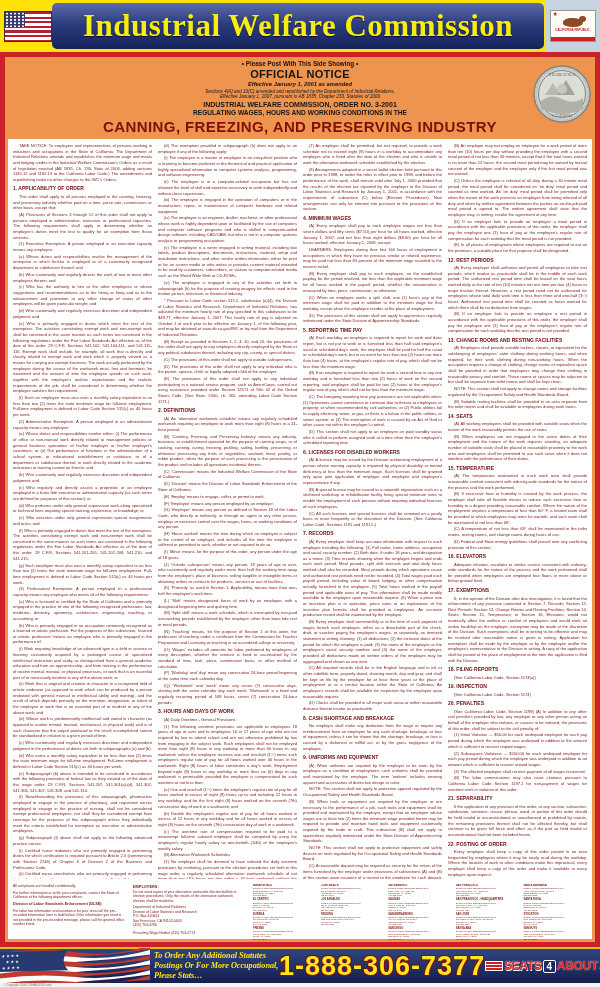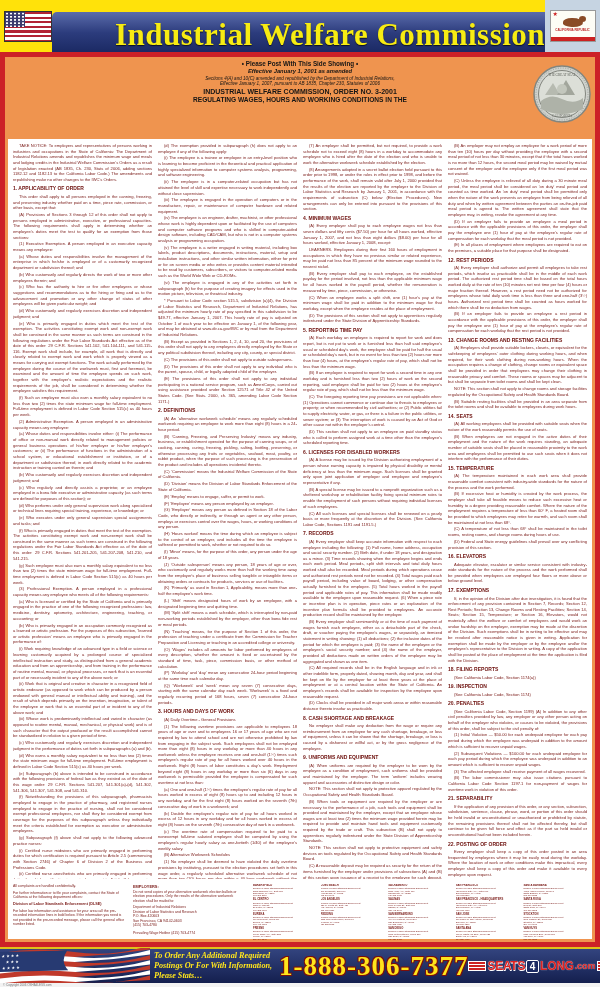--- a/index.html
+++ b/index.html
@@ -4,23 +4,23 @@
 <style>
   html,body{margin:0;padding:0;background:#888;}
   .poster{position:relative;width:600px;height:987px;background:#fff;overflow:hidden;
     font-family:"Liberation Sans",sans-serif;}
   
   .header{position:absolute;top:0;left:0;width:600px;height:52px;background:#ffe20a;}
   .us-flag{position:absolute;left:4px;top:11px;width:46px;height:29px;border:1px solid #333;
     background:repeating-linear-gradient(#b22234 0 2.3px,#fff 2.3px 4.6px);}
   .us-flag .canton{position:absolute;left:0;top:0;width:20px;height:15px;background:#3c3b6e;
     background-image:radial-gradient(#fff 28%,rgba(255,255,255,0) 32%);background-size:4px 3.2px;}
-  .banner{position:absolute;left:52px;top:12px;width:492px;height:46px;border-radius:5px;
+  .banner{position:absolute;left:52px;top:3px;width:492px;height:46px;border-radius:5px;
     background:linear-gradient(#5b6cab 0%,#2c3c7d 45%,#16245c 100%);
-    display:flex;align-items:center;justify-content:center;padding-left:32px;}
+    display:flex;align-items:center;justify-content:center;}
   .banner .title{font-family:"Liberation Serif",serif;font-weight:bold;font-size:31px;
     color:#f7ec13;letter-spacing:.5px;text-shadow:0 1px 1px #000a;white-space:nowrap;}
   .ca-flag-block{position:absolute;right:0;top:0;width:55px;height:52px;background:#c6d4e2;
     display:flex;align-items:center;justify-content:center;}
   .ca-flag{position:relative;width:44px;height:30px;background:#fdfdf5;border:.5px solid #999;}
   .ca-flag .star{position:absolute;left:2px;top:0;color:#c22;font-size:6px;line-height:6px;}
   .ca-flag .bear{position:absolute;left:12px;top:7px;width:20px;height:9px;background:#8a4b26;
     border-radius:45% 55% 50% 45%;}
   .ca-flag .bear:before{content:"";position:absolute;right:-3px;top:-2px;width:7px;height:6px;
     background:#8a4b26;border-radius:50%;}
@@ -62,21 +62,21 @@
   .dir-entry{margin-bottom:1.5px;}
   .dir-city{font-weight:bold;font-size:2.7px;line-height:1.15;}
   .dir-line{font-size:2.2px;line-height:1.12;}
   
   .footer{position:absolute;left:0;top:947px;width:600px;height:36px;
     background:linear-gradient(#33447f,#141f4e);border-top:2px solid #e0c11a;box-sizing:border-box;
     display:flex;align-items:center;}
   .wave-flag{position:relative;width:150px;height:36px;overflow:hidden;flex:0 0 auto;}
   .order-text{flex:0 0 125px;color:#ffe51c;font-family:"Liberation Serif",serif;
     font-style:italic;font-weight:bold;font-size:8.2px;line-height:1.18;padding-left:4px;}
-  .phone{flex:1;text-align:center;color:#ffe51c;font-family:Liberation Serif, serif;
+  .phone{flex:1;text-align:center;color:#ffe51c;font-family:Liberation Sans, sans-serif;
     font-weight:bold;font-size:27px;letter-spacing:1px;text-shadow:1px 1px 0 #7c100b,-1px -1px 0 #7c100b,1px -1px 0 #7c100b,-1px 1px 0 #7c100b;white-space:nowrap;}
   .logo{flex:0 0 118px;display:flex;align-items:center;justify-content:center;gap:1px;
     padding-right:4px;}
   .logo .mini-stripes{width:16px;height:8px;background:repeating-linear-gradient(#c22 0 1.6px,#fff 1.6px 3.2px);border:.5px solid #fff;}
   .logo .osha{color:#d22;font-weight:bold;font-size:12px;text-shadow:0 0 1px #fff,.5px .5px 0 #fff;letter-spacing:-.3px;}
   .logo .four{display:inline-block;width:11px;height:11px;background:#1b2a63;color:#fff;
     font-weight:bold;font-size:10px;line-height:11px;text-align:center;border-radius:2px;
     border:.5px solid #fff;}
   .logo .less{color:#d22;font-weight:bold;font-size:12px;text-shadow:0 0 1px #fff;letter-spacing:-.3px;}
   .logo .com{color:#d22;font-weight:bold;font-size:9px;text-shadow:0 0 1px #fff;}
@@ -101,25 +101,27 @@
         <div class="bear"></div>
         <div class="ca-label">CALIFORNIA REPUBLIC</div>
         <div class="stripe"></div>
       </div>
     </div>
   </div>
 
   <div class="content">
     <div class="notice">
       <div class="n1">• Please Post With This Side Showing •</div>
+      <div class="n2">OFFICIAL NOTICE</div>
       <div class="n3">Effective January 1, 2001 as amended</div>
       <div class="n4">Sections 4(A) and 10(C) amended and republished by the Department of Industrial Relations,</div>
       <div class="n5">Effective January 1, 2007, pursuant to AB 1835, Chapter 230, Statutes of 2006</div>
       <div class="n6">INDUSTRIAL WELFARE COMMISSION, ORDER NO. 3-2001</div>
       <div class="n7">REGULATING WAGES, HOURS AND WORKING CONDITIONS IN THE</div>
+      <div class="big-title">CANNING, FREEZING, AND PRESERVING INDUSTRY</div>
       <svg class="seal" width="58" height="58" viewBox="0 0 58 58">
         <circle cx="29" cy="29" r="28" fill="#cfd2cd" stroke="#83867f" stroke-width="1.5"></circle>
         <circle cx="29" cy="29" r="23.5" fill="#dcdfd8" stroke="#83867f" stroke-width="1"></circle>
         <circle cx="29" cy="29" r="26" fill="none" stroke="#9a9d96" stroke-width="1" stroke-dasharray="1 1.5"></circle>
         <path d="M8 36 Q18 28 29 34 Q41 40 50 33 L50 44 Q29 54 8 44 Z" fill="#aeb2a8"></path>
         <path d="M12 30 L20 18 L27 30 Z" fill="#b6bab0"></path>
         <path d="M24 30 L33 15 L42 30 Z" fill="#a2a69c"></path>
         <circle cx="29" cy="24" r="5" fill="#c3c7bd"></circle>
         <text x="29" y="11" font-size="3.4" text-anchor="middle" fill="#5c5f58" font-family="Liberation Serif,serif">THE GREAT SEAL</text>
         <text x="29" y="52" font-size="3.4" text-anchor="middle" fill="#5c5f58" font-family="Liberation Serif,serif">CALIFORNIA</text>
@@ -456,30 +458,30 @@
         <path d="M-5 32 Q35 28 75 34 T155 30 L155 36 L-5 36 Z" fill="#c0392b"></path>
         <path d="M-5 0 L68 2 Q60 12 68 22 L-5 20 Z" fill="#273a72"></path>
         <g fill="#fff" font-size="4">
           <text x="2" y="6">★ ★ ★ ★</text>
             <text x="6" y="12">★ ★ ★</text>
             <text x="2" y="18">★ ★ ★ ★</text>
         </g>
       </g>
     </svg>
     <div class="order-text">
-      <div>To Order Any Additional Required</div>
-      <div>Postings Or For With Information,</div>
+      <div>To Order Any Additional Statutes</div>
+      <div>Postings Or For More Occupational,</div>
       <div>Please Stats…</div>
     </div>
     <div class="phone">1-888-306-7377</div>
     <div class="logo">
       <span class="mini-stripes"></span>
       <span class="osha">SEATS</span>
       <span class="four">4</span>
-      <span class="less">LONG</span>
+      <span class="less">ABOUT</span>
       <span class="com">.com</span>
       <span class="mini-stripes"></span>
     </div>
   </div>
 
   <div class="bottom-strip">
     <div class="copyright">© Copyright 2006 OSHA4LESS.com</div>
   </div>
 </div>
 

